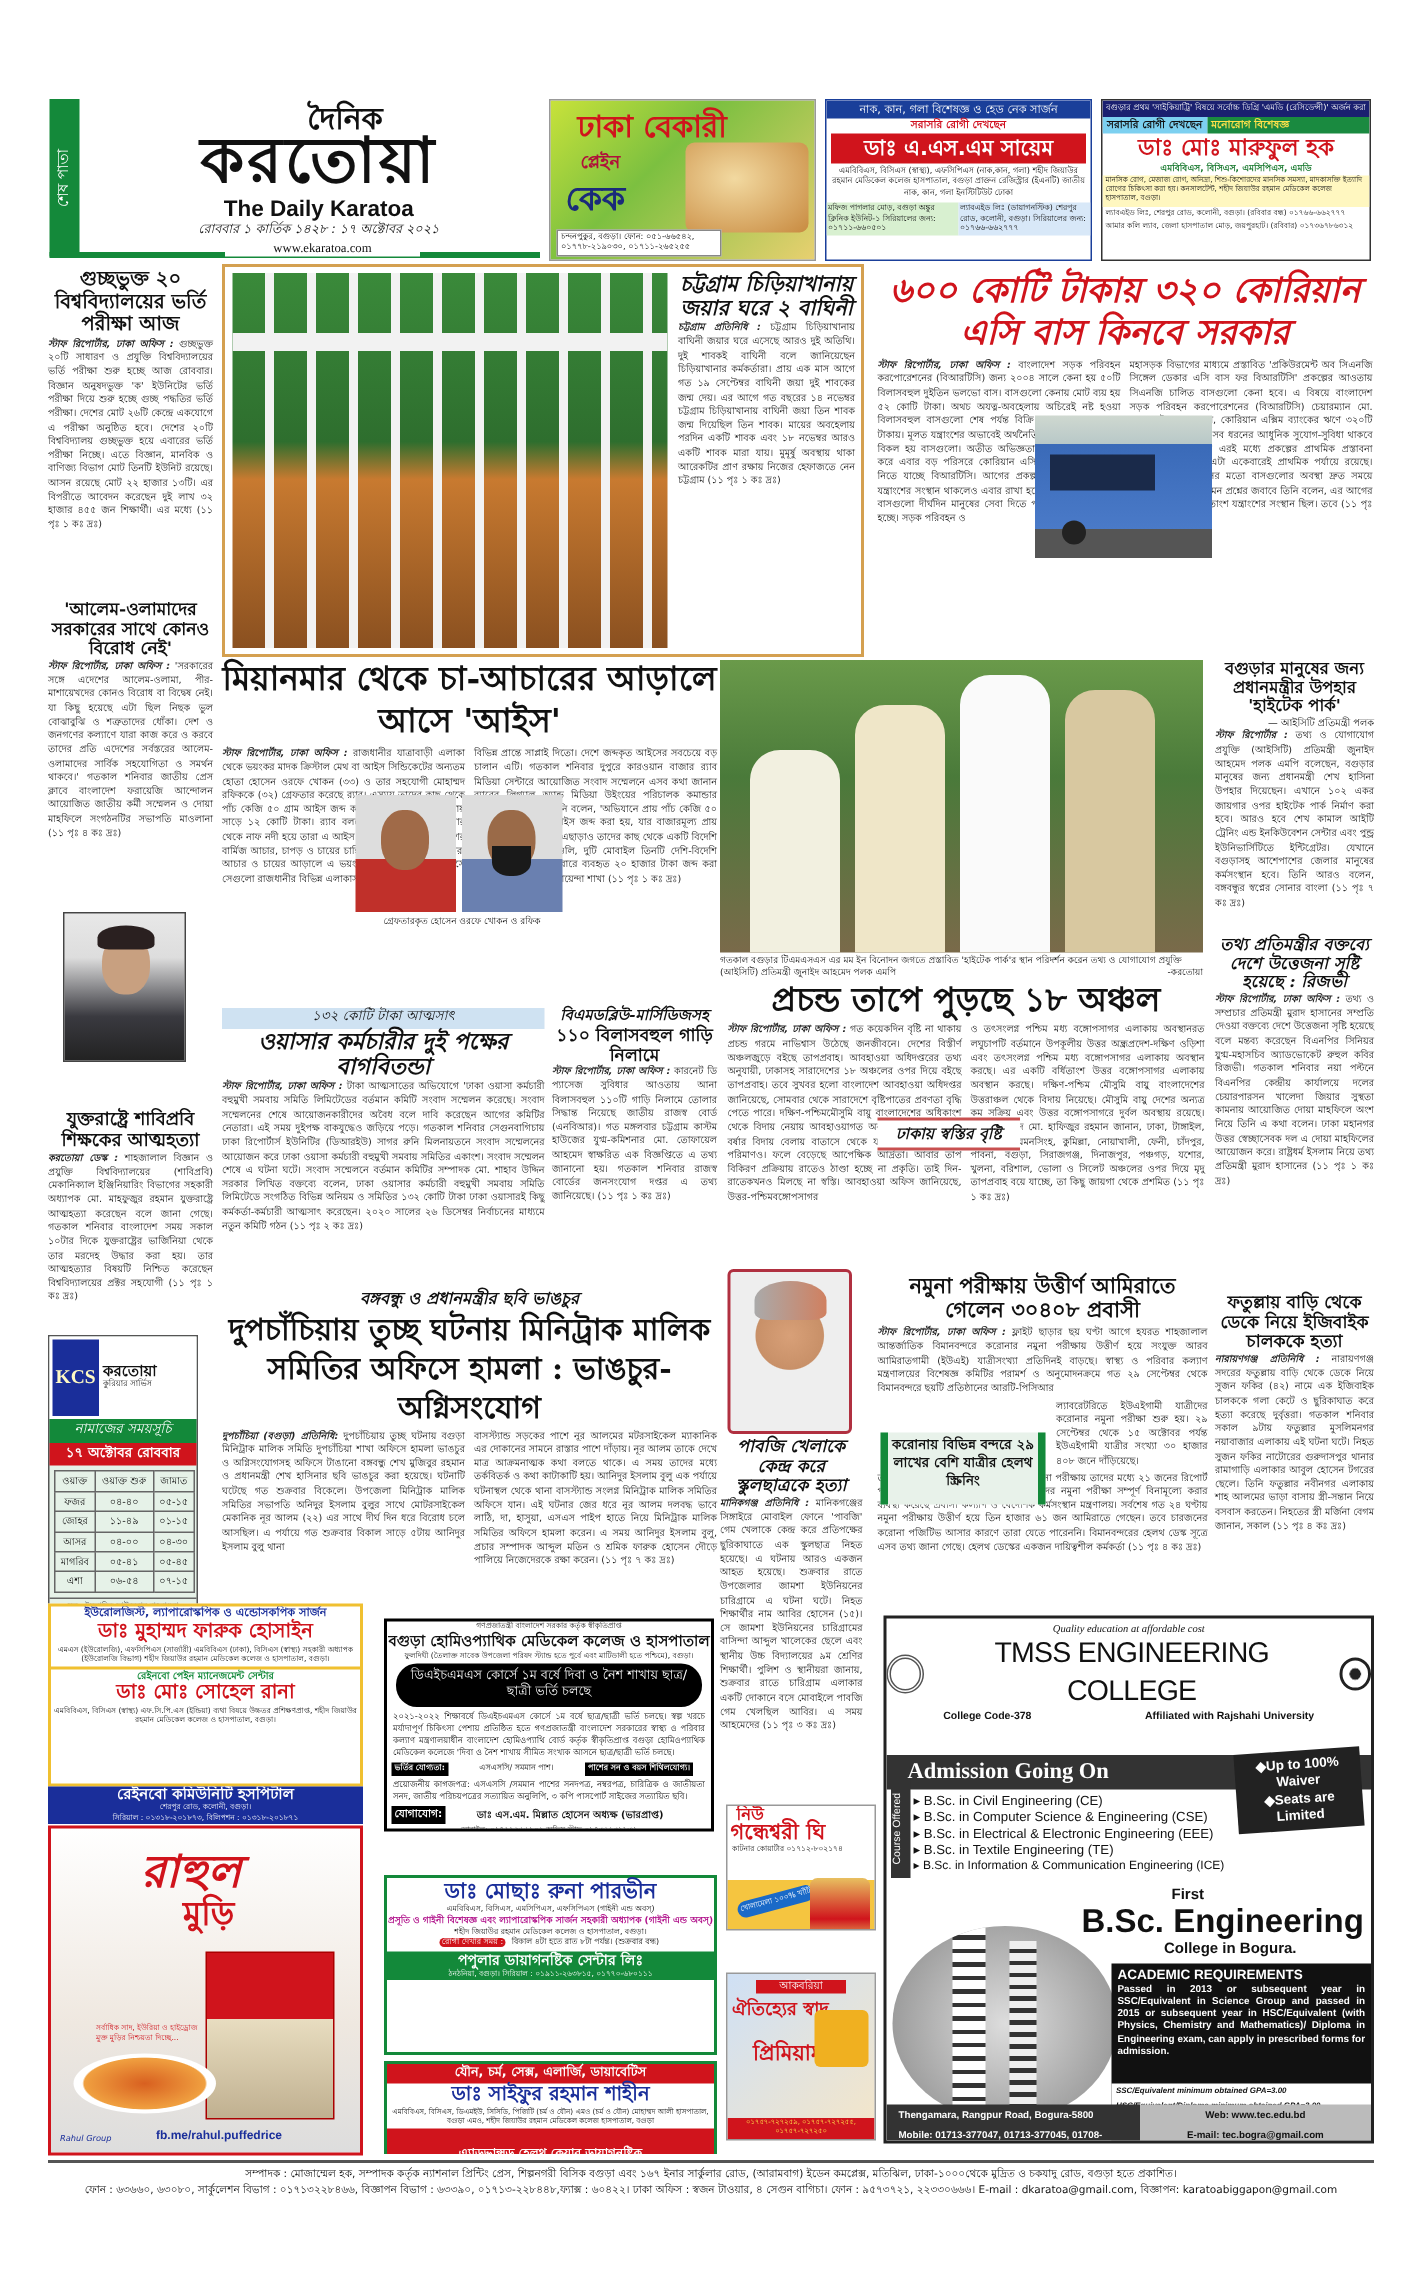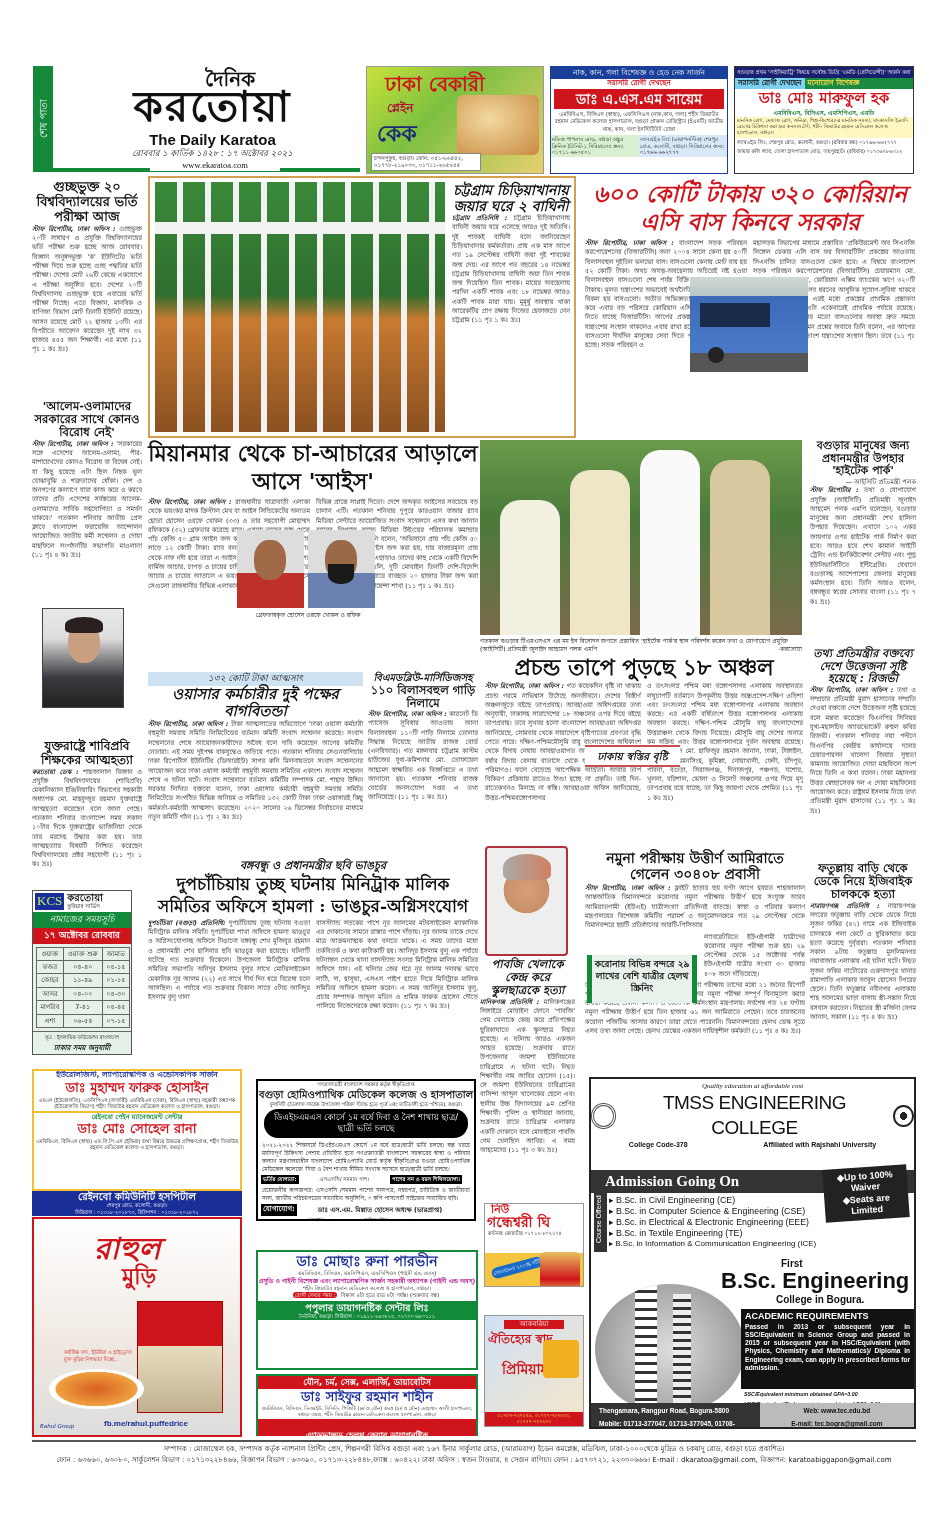--- a/index.html
+++ b/index.html
@@ -39,21 +39,21 @@
 .ad-haque .row span:last-child{background:#1a8a40;color:#ffe14a;padding:1px 3px;flex:1}
 .ad-haque .name{color:#d0141c;font-size:15px;font-weight:bold;text-align:center}
 .ad-haque .deg{color:#1a7a30;font-size:6px;text-align:center;font-weight:bold}
 .ad-haque .det{font-size:4.8px;line-height:1.35;background:#fff7c0;padding:1px 2px}
 .ad-haque .ch{font-size:5px;line-height:1.4;padding:1px 2px}
 
 .frame{position:absolute;border:2px solid #d4a050}
 
 .pt{position:absolute;left:32px;top:890px;width:100px;background:#e6f2e8;border:1px solid #555}
 .pt .logo{display:flex;align-items:center;background:#fff;padding:2px}
-.pt .kcs{background:#1a2e9a;color:#bef264;font-weight:400;font-size:13px;padding:0 2px;font-family:"Liberation Serif",serif}
+.pt .kcs{background:#1a2e9a;color:#fef9c3;font-weight:700;font-size:13px;padding:17px 2px;font-family:"Liberation Serif",serif}
 .pt .kcs-t{font-size:10px;font-weight:bold;margin-left:3px;line-height:1}
 .pt .kcs-s{font-size:5.5px;margin-left:3px}
 .pt .h1{background:#13893a;color:#fff;font-size:9px;text-align:center;font-style:italic;padding:2px 0}
 .pt .h2{background:#d0141c;color:#fff;font-size:9px;text-align:center;padding:2px 0;font-weight:bold}
 .pt table{width:94px;margin:3px;border-collapse:collapse;font-size:6.5px}
 .pt td{border:1px solid #666;padding:2px;text-align:center}
 .pt .src{font-size:5px;text-align:center;padding:2px;border-top:1px solid #666}
 .pt .foot{font-size:7px;text-align:center;font-style:italic;font-weight:bold;padding:1px}
 
 .ad-faruk{left:32px;top:1069px;width:210px;height:122px;border:2px solid #f0c030;background:#fff}
@@ -219,21 +219,21 @@
           <td>১১-৪৯</td>
           <td>০১-১৫</td>
         </tr>
     <tr>
           <td>আসর</td>
           <td>০৪-০০</td>
           <td>০৪-৩০</td>
         </tr>
     <tr>
           <td>মাগরিব</td>
-          <td>7-৪১</td>
+          <td>০৫-৪১</td>
           <td>০৫-৪৫</td>
         </tr>
     <tr>
           <td>এশা</td>
           <td>০৬-৫৪</td>
           <td>০৭-১৫</td>
         </tr>
   </tbody>
     </table>
   <div class="src">সূত্র : ইসলামিক ফাউন্ডেশন বাংলাদেশ</div>
@@ -287,21 +287,21 @@
 <div class="abs" style="left:480px;top:637px;width:322px;font-size:6px;line-height:1.4">
   <span>গতকাল বগুড়ার টিএমএসএস এর মম ইন বিনোদন জগতে প্রস্তাবিত 'হাইটেক পার্ক'র স্থান পরিদর্শন করেন তথ্য ও যোগাযোগ প্রযুক্তি (আইসিটি) প্রতিমন্ত্রী জুনাইদ আহমেদ পলক এমপি</span>
   <span style="float:right">-করতোয়া</span>
 </div>
 
 <div class="abs" style="left:810px;top:440px;width:106px">
   <div class="hl" style="font-size:11px">বগুড়ার মানুষের জন্য প্রধানমন্ত্রীর উপহার 'হাইটেক পার্ক'</div>
   <div style="font-size:6.5px;text-align:right">— আইসিটি প্রতিমন্ত্রী পলক</div>
   <div class="body-txt"><b>স্টাফ রিপোর্টার :</b> <span>তথ্য ও যোগাযোগ প্রযুক্তি (আইসিটি) প্রতিমন্ত্রী জুনাইদ আহমেদ পলক এমপি বলেছেন, বগুড়ার মানুষের জন্য প্রধানমন্ত্রী শেখ হাসিনা উপহার দিয়েছেন। এখানে ১০২ একর জায়গার ওপর হাইটেক পার্ক নির্মাণ করা হবে। আরও হবে শেখ কামাল আইটি ট্রেনিং এন্ড ইনকিউবেশন সেন্টার এবং পুন্ড্র ইউনিভার্সিটিতে ইন্টিগ্রেটর। যেখানে বগুড়াসহ আশেপাশের জেলার মানুষের কর্মসংস্থান হবে। তিনি আরও বলেন, বঙ্গবন্ধুর স্বপ্নের সোনার বাংলা</span> <span>(১১ পৃঃ ৭ কঃ দ্রঃ)</span></div>
 </div>
-<div class="abs" style="left:810px;top:648px;width:106px">
+<div class="abs" style="left:810px;top:624px;width:106px">
   <div class="hl" style="font-size:11px;font-style:italic">তথ্য প্রতিমন্ত্রীর বক্তব্যে দেশে উত্তেজনা সৃষ্টি হয়েছে : রিজভী</div>
   <div class="body-txt"><b>স্টাফ রিপোর্টার, ঢাকা অফিস :</b> <span>তথ্য ও সম্প্রচার প্রতিমন্ত্রী মুরাদ হাসানের সম্প্রতি দেওয়া বক্তব্যে দেশে উত্তেজনা সৃষ্টি হয়েছে বলে মন্তব্য করেছেন বিএনপির সিনিয়র যুগ্ম-মহাসচিব অ্যাডভোকেট রুহুল কবির রিজভী। গতকাল শনিবার নয়া পল্টনে বিএনপির কেন্দ্রীয় কার্যালয়ে দলের চেয়ারপারসন খালেদা জিয়ার সুস্থতা কামনায় আয়োজিত দোয়া মাহফিলে অংশ নিয়ে তিনি এ কথা বলেন। ঢাকা মহানগর উত্তর স্বেচ্ছাসেবক দল এ দোয়া মাহফিলের আয়োজন করে। রাষ্ট্রধর্ম ইসলাম নিয়ে তথ্য প্রতিমন্ত্রী মুরাদ হাসানের</span> <span>(১১ পৃঃ ১ কঃ দ্রঃ)</span></div>
 </div>
 <div class="abs" style="left:810px;top:862px;width:106px">
   <div class="hl" style="font-size:11.5px">ফতুল্লায় বাড়ি থেকে ডেকে নিয়ে ইজিবাইক চালককে হত্যা</div>
   <div class="body-txt"><b>নারায়ণগঞ্জ প্রতিনিধি :</b> <span>নারায়ণগঞ্জ সদরের ফতুল্লায় বাড়ি থেকে ডেকে নিয়ে সুজন ফকির (৪২) নামে এক ইজিবাইক চালককে গলা কেটে ও ছুরিকাঘাত করে হত্যা করেছে দুর্বৃত্তরা। গতকাল শনিবার সকাল ৯টায় ফতুল্লার মুসলিমনগর নয়াবাজার এলাকায় এই ঘটনা ঘটে। নিহত সুজন ফকির নাটোরের গুরুদাসপুর থানার রামাগাড়ি এলাকার আবুল হোসেন টগরের ছেলে। তিনি ফতুল্লার নবীনগর এলাকায় শাহ আলমের ভাড়া বাসায় স্ত্রী-সন্তান নিয়ে বসবাস করতেন। নিহতের স্ত্রী মর্জিনা বেগম জানান, সকাল</span> <span>(১১ পৃঃ ৪ কঃ দ্রঃ)</span></div>
 </div>
 
 <div class="abs" style="left:485px;top:655px;width:318px">
   <div class="hl" style="font-size:22px">প্রচন্ড তাপে পুড়ছে ১৮ অঞ্চল</div>
@@ -318,21 +318,21 @@
   <div class="body-txt"><b>স্টাফ রিপোর্টার, ঢাকা অফিস :</b> <span>টাকা আত্মসাতের অভিযোগে 'ঢাকা ওয়াসা কর্মচারী বহুমুখী সমবায় সমিতি লিমিটেডের বর্তমান কমিটি সংবাদ সম্মেলন করেছে। সংবাদ সম্মেলনের শেষে আয়োজনকারীদের অবৈধ বলে দাবি করেছেন আগের কমিটির নেতারা। এই সময় দুইপক্ষ বাকযুদ্ধেও জড়িয়ে পড়ে। গতকাল শনিবার সেগুনবাগিচায় ঢাকা রিপোর্টার্স ইউনিটির (ডিআরইউ) সাগর রুনি মিলনায়তনে সংবাদ সম্মেলনের আয়োজন করে ঢাকা ওয়াসা কর্মচারী বহুমুখী সমবায় সমিতির একাংশ। সংবাদ সম্মেলন শেষে এ ঘটনা ঘটে। সংবাদ সম্মেলনে বর্তমান কমিটির সম্পাদক মো. শাহাব উদ্দিন সরকার লিখিত বক্তব্যে বলেন, ঢাকা ওয়াসার কর্মচারী বহুমুখী সমবায় সমিতি লিমিটেডে সংগঠিত বিভিন্ন অনিয়ম ও সমিতির ১৩২ কোটি টাকা ঢাকা ওয়াসারই কিছু কর্মকর্তা-কর্মচারী আত্মসাৎ করেছেন। ২০২০ সালের ২৬ ডিসেম্বর নির্বাচনের মাধ্যমে নতুন কমিটি গঠন</span> <span>(১১ পৃঃ ২ কঃ দ্রঃ)</span></div>
 </div>
 <div class="abs" style="left:368px;top:672px;width:110px">
   <div class="hl" style="font-size:10px;font-style:italic">বিএমডব্লিউ-মার্সিডিজসহ</div>
   <div class="hl" style="font-size:11.5px">১১০ বিলাসবহুল গাড়ি নিলামে</div>
   <div class="body-txt"><b>স্টাফ রিপোর্টার, ঢাকা অফিস :</b> <span>কারনেট ডি প্যাসেজ সুবিধার আওতায় আনা বিলাসবহুল ১১০টি গাড়ি নিলামে তোলার সিদ্ধান্ত নিয়েছে জাতীয় রাজস্ব বোর্ড (এনবিআর)। গত মঙ্গলবার চট্টগ্রাম কাস্টম হাউজের যুগ্ম-কমিশনার মো. তোফায়েল আহমেদ স্বাক্ষরিত এক বিজ্ঞপ্তিতে এ তথ্য জানানো হয়। গতকাল শনিবার রাজস্ব বোর্ডের জনসংযোগ দপ্তর এ তথ্য জানিয়েছে।</span> <span>(১১ পৃঃ ১ কঃ দ্রঃ)</span></div>
 </div>
 
 <div class="abs" style="left:148px;top:860px;width:330px">
   <div class="hl" style="font-size:11px;font-style:italic">বঙ্গবন্ধু ও প্রধানমন্ত্রীর ছবি ভাঙচুর</div>
-  <div class="hl" style="font-size:17px;line-height:1.3">দুপচাঁচিয়ায় তুচ্ছ ঘটনায় মিনিট্রাক মালিক সমিতির অফিসে হামলা : ভাঙচুর-অগ্নিসংযোগ</div>
+  <div class="hl" style="font-size:20px;line-height:1.3">দুপচাঁচিয়ায় তুচ্ছ ঘটনায় মিনিট্রাক মালিক সমিতির অফিসে হামলা : ভাঙচুর-অগ্নিসংযোগ</div>
   <div style="display:flex;gap:6px;margin-top:2px">
     <div class="body-txt" style="flex:1"><b>দুপচাঁচিয়া (বগুড়া) প্রতিনিধি:</b> <span>দুপচাঁচিয়ায় তুচ্ছ ঘটনায় বগুড়া মিনিট্রাক মালিক সমিতি দুপচাঁচিয়া শাখা অফিসে হামলা ভাঙচুর ও অগ্নিসংযোগসহ অফিসে টাঙানো বঙ্গবন্ধু শেখ মুজিবুর রহমান ও প্রধানমন্ত্রী শেখ হাসিনার ছবি ভাঙচুর করা হয়েছে। ঘটনাটি ঘটেছে গত শুক্রবার বিকেলে। উপজেলা মিনিট্রাক মালিক সমিতির সভাপতি অনিদুর ইসলাম বুলুর সাথে মোটরসাইকেল মেকানিক নূর আলম (২২) এর সাথে দীর্ঘ দিন ধরে বিরোধ চলে আসছিল। এ পর্যায়ে গত শুক্রবার বিকাল সাড়ে ৫টায় আনিদুর ইসলাম বুলু থানা</span></div>
     <div class="body-txt" style="flex:1"><span>বাসস্ট্যান্ড সড়কের পাশে নূর আলমের মটরসাইকেল ম্যাকানিক এর দোকানের সামনে রাস্তার পাশে দাঁড়ায়। নূর আলম তাকে দেখে মাত্র আক্রমনাত্মক কথা বলতে থাকে। এ সময় তাদের মধ্যে তর্কবিতর্ক ও কথা কাটাকাটি হয়। আনিদুর ইসলাম বুলু এক পর্যায়ে ঘটনাস্থল থেকে থানা বাসস্ট্যান্ড সংলগ্ন মিনিট্রাক মালিক সমিতির অফিসে যান। এই ঘটনার জের ধরে নূর আলম দলবদ্ধ ভাবে লাঠি, দা, হাসুয়া, এসএস পাইপ হাতে নিয়ে মিনিট্রাক মালিক সমিতির অফিসে হামলা করেন। এ সময় আনিদুর ইসলাম বুলু, প্রচার সম্পাদক আব্দুল মতিন ও শ্রমিক ফারুক হোসেন দৌড়ে পালিয়ে নিজেদেরকে রক্ষা করেন।</span> <span>(১১ পৃঃ ৭ কঃ দ্রঃ)</span></div>
   </div>
 </div>
 
 <div class="imgph" style="left:485px;top:846px;width:83px;height:110px;border-radius:4px;background:radial-gradient(circle at 50% 40%,#d8a078 0,#c89068 30%,#eee 31%);border:2px solid #b03040">
   <div style="position:absolute;left:16px;top:6px;width:48px;height:26px;background:linear-gradient(90deg,#aaa,#d08060);border-radius:50% 50% 20% 20%"></div>
 </div>
 <div class="abs" style="left:480px;top:958px;width:95px">

